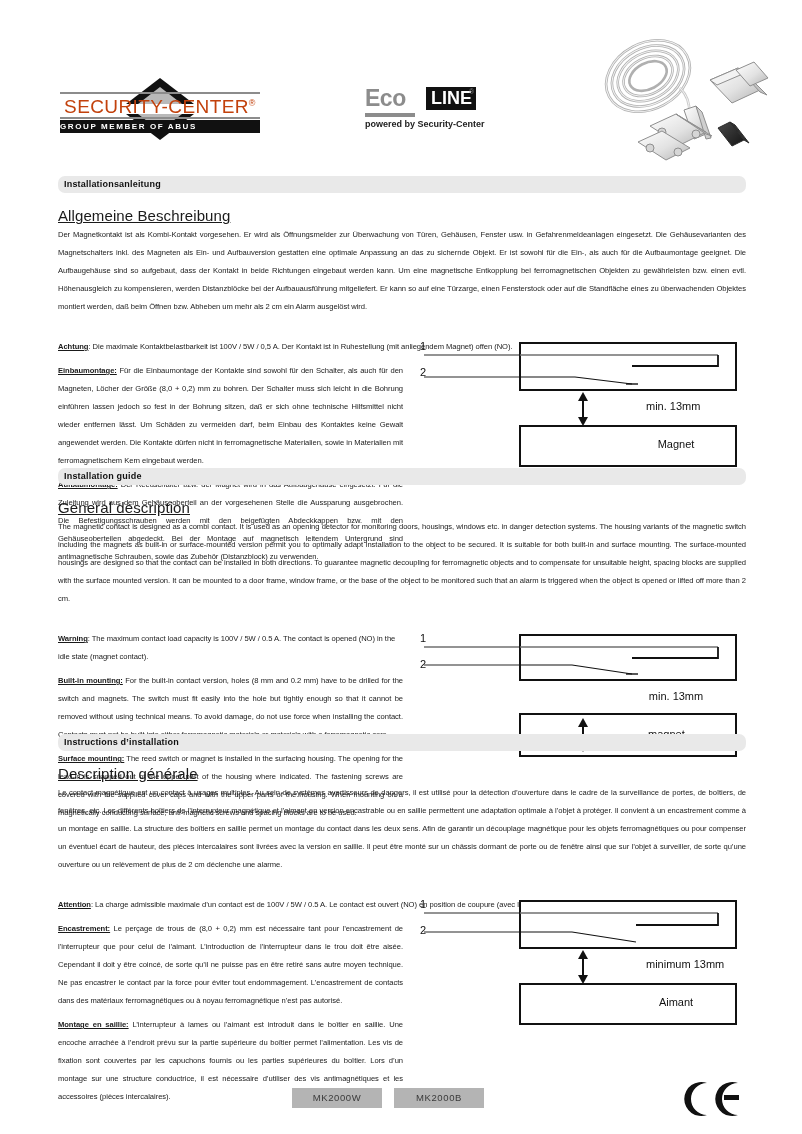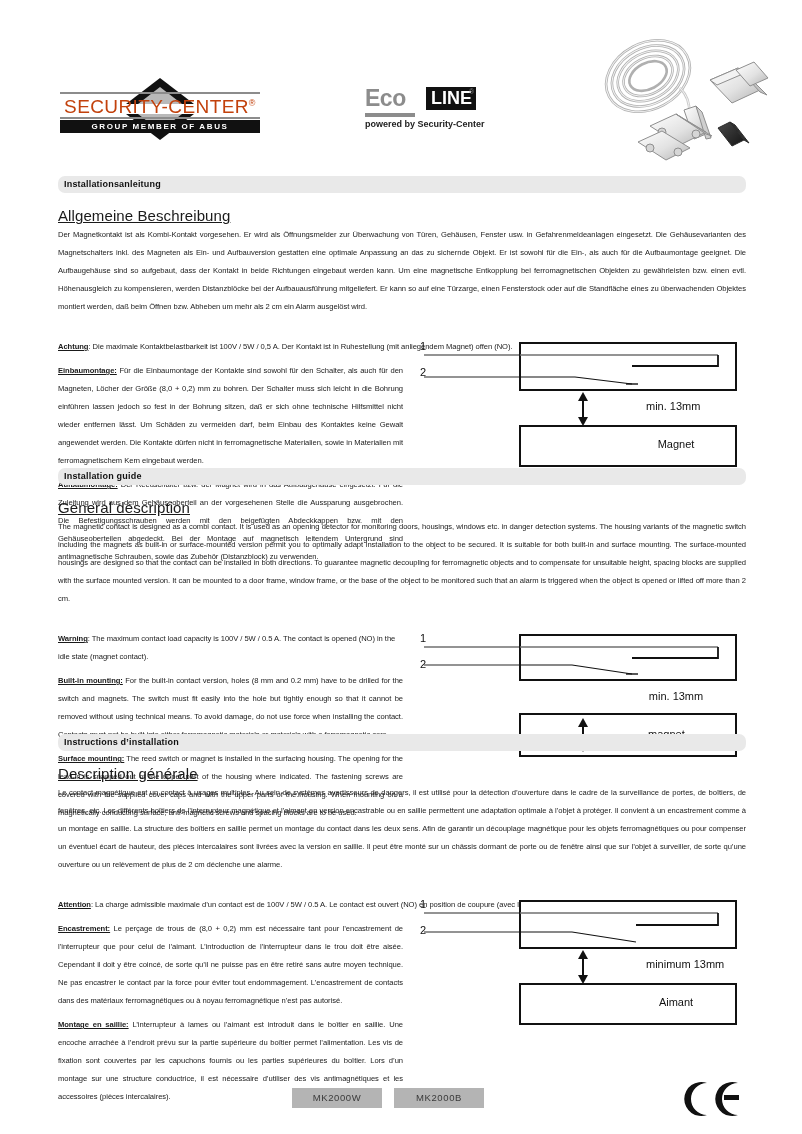--- a/index.html
+++ b/index.html
@@ -19,21 +19,21 @@
   .sc-logo{position:absolute;left:60px;top:78px;width:200px;height:62px;}
   .sc-diamond-top,.sc-diamond-bot{position:absolute;left:50%;transform:translateX(-50%);width:0;height:0;border-left:34px solid transparent;border-right:34px solid transparent;}
   .sc-diamond-top{top:0;border-bottom:26px solid #111;}
   .sc-diamond-bot{bottom:0;border-top:26px solid #111;}
   .sc-diamond-top::after{content:"";position:absolute;left:-22px;top:9px;width:0;height:0;border-left:22px solid transparent;border-right:22px solid transparent;border-bottom:17px solid #b9b9b9;}
   .sc-diamond-bot::after{content:"";position:absolute;left:-22px;top:-26px;width:0;height:0;border-left:22px solid transparent;border-right:22px solid transparent;border-top:17px solid #b9b9b9;}
   .sc-bar{position:absolute;left:0;width:200px;}
   .sc-rule{height:2px;background:#8c8c8c;}
   .sc-name{position:absolute;left:0;top:18px;width:200px;text-align:center;font-size:19px;letter-spacing:.4px;color:#c2410c;font-weight:400;white-space:nowrap;}
   .sc-name sup{font-size:9px;vertical-align:super;}
-  .sc-sub{position:absolute;left:0;top:42px;width:200px;height:13px;background:#111;color:#fff;font-size:8px;font-weight:bold;letter-spacing:1.6px;text-align:center;line-height:13px;}
+  .sc-sub{position:absolute;left:0;top:42px;width:200px;height:13px;background:#111;color:#fff;font-size:8px;font-weight:bold;letter-spacing:1.6px;text-align:left;line-height:13px;}
 
   .eco-logo{position:absolute;left:365px;top:86px;width:112px;height:46px;}
   .eco-row{position:relative;height:26px;}
   .eco-e{position:absolute;left:0;top:0;font-size:23px;font-weight:bold;color:#8c8c8c;letter-spacing:-.5px;line-height:24px;}
   .eco-line{position:absolute;left:61px;top:1px;background:#111;color:#fff;font-size:18px;font-weight:bold;letter-spacing:0px;padding:1px 4px 2px 5px;line-height:20px;}
   .eco-reg{position:absolute;left:104px;top:2px;font-size:7px;color:#8c8c8c;}
   .eco-underbar{position:absolute;left:0;top:27px;width:50px;height:4px;background:#8c8c8c;}
   .eco-tag{position:absolute;left:0;top:33px;font-size:9px;font-weight:bold;color:#222;white-space:nowrap;}
 
   .product-photo{position:absolute;left:592px;top:22px;width:180px;height:150px;}

